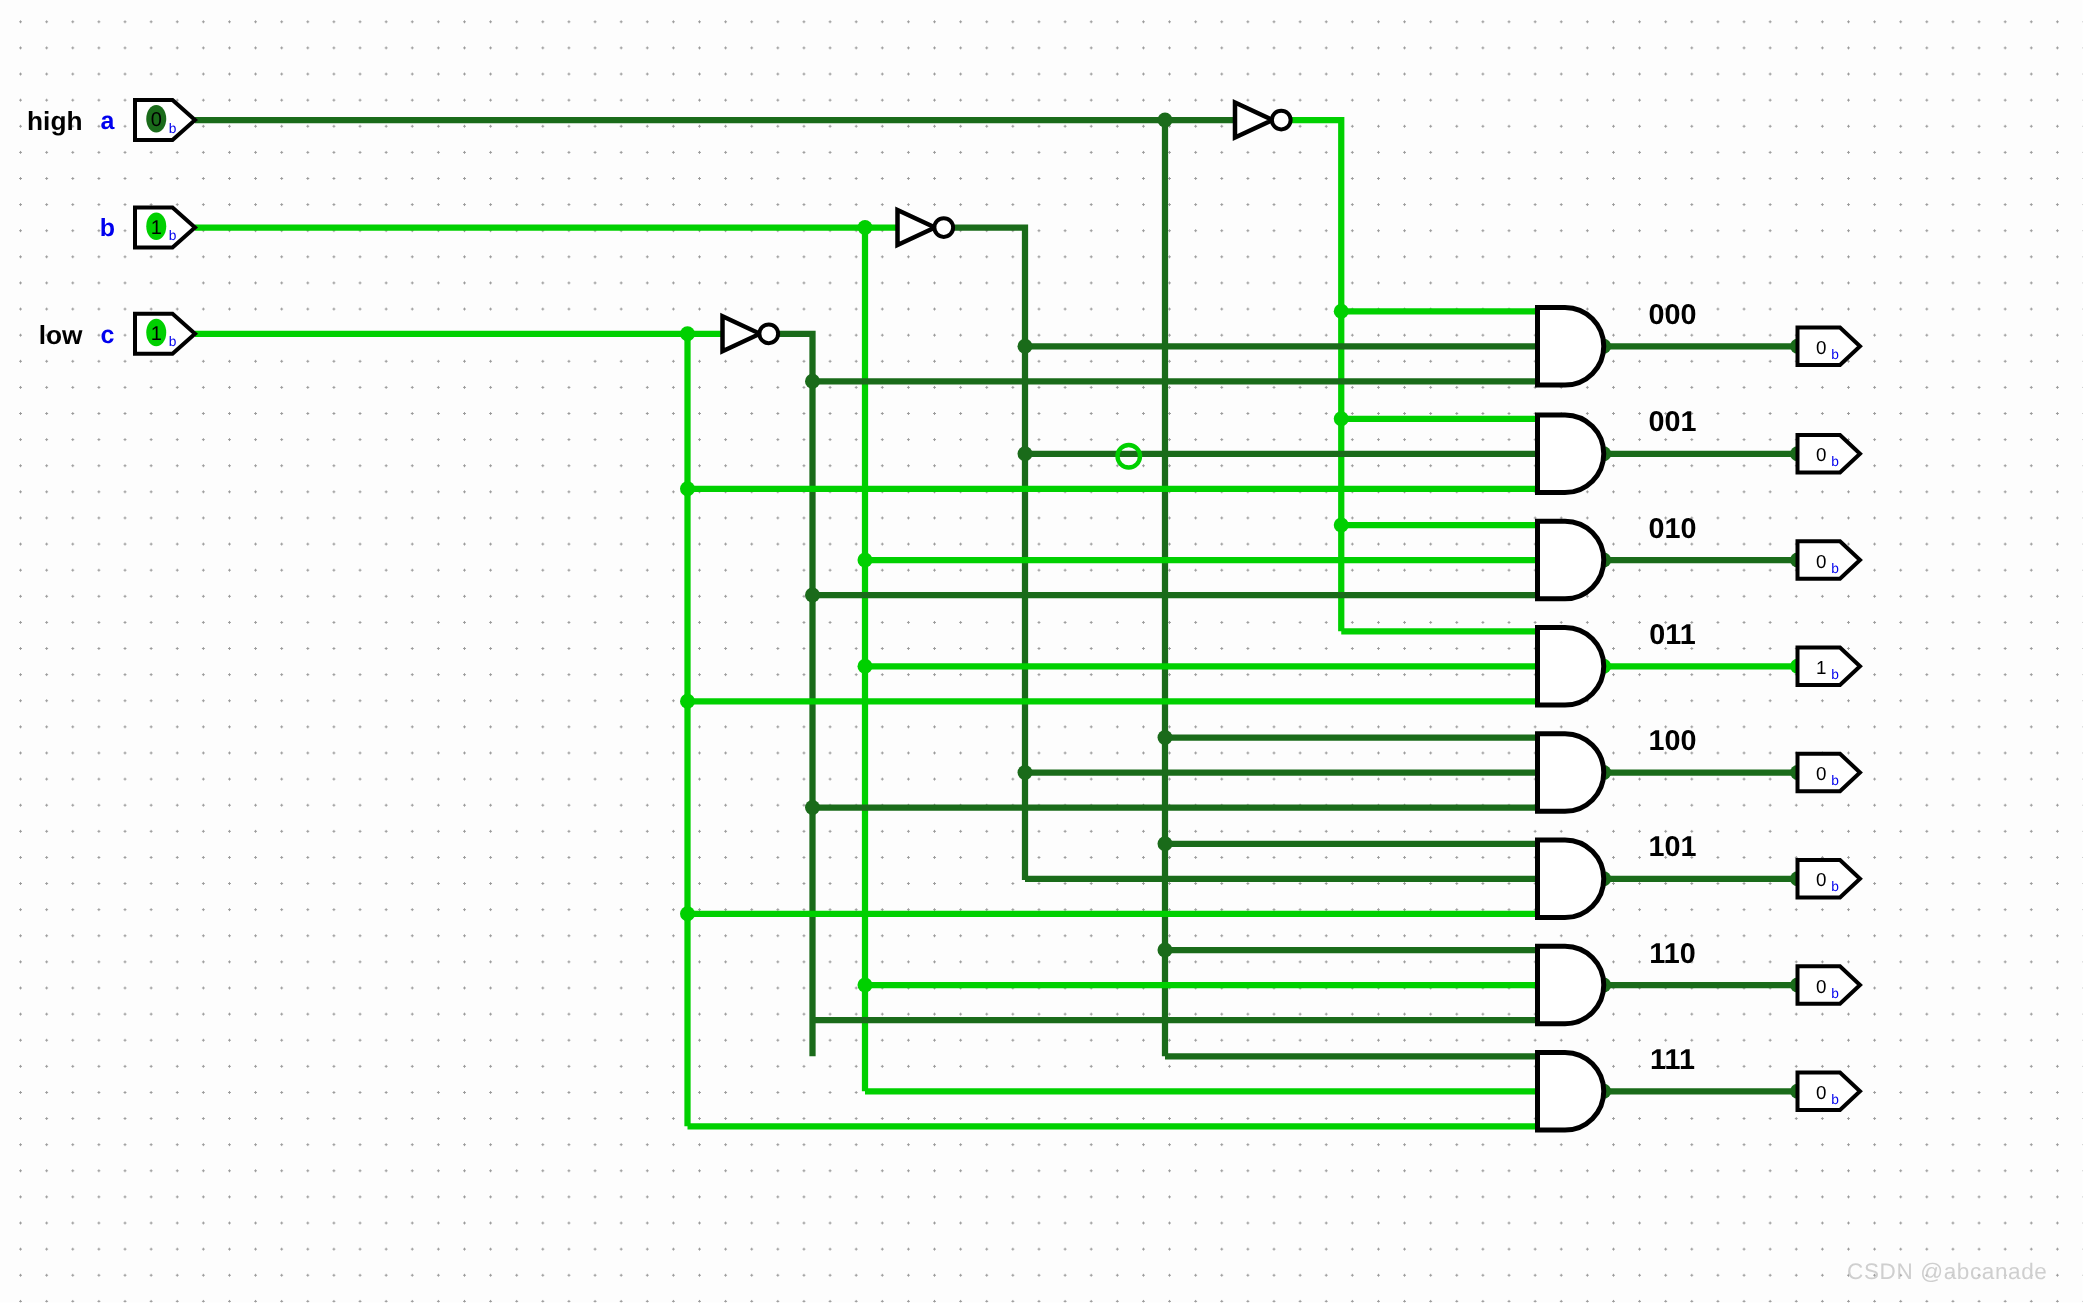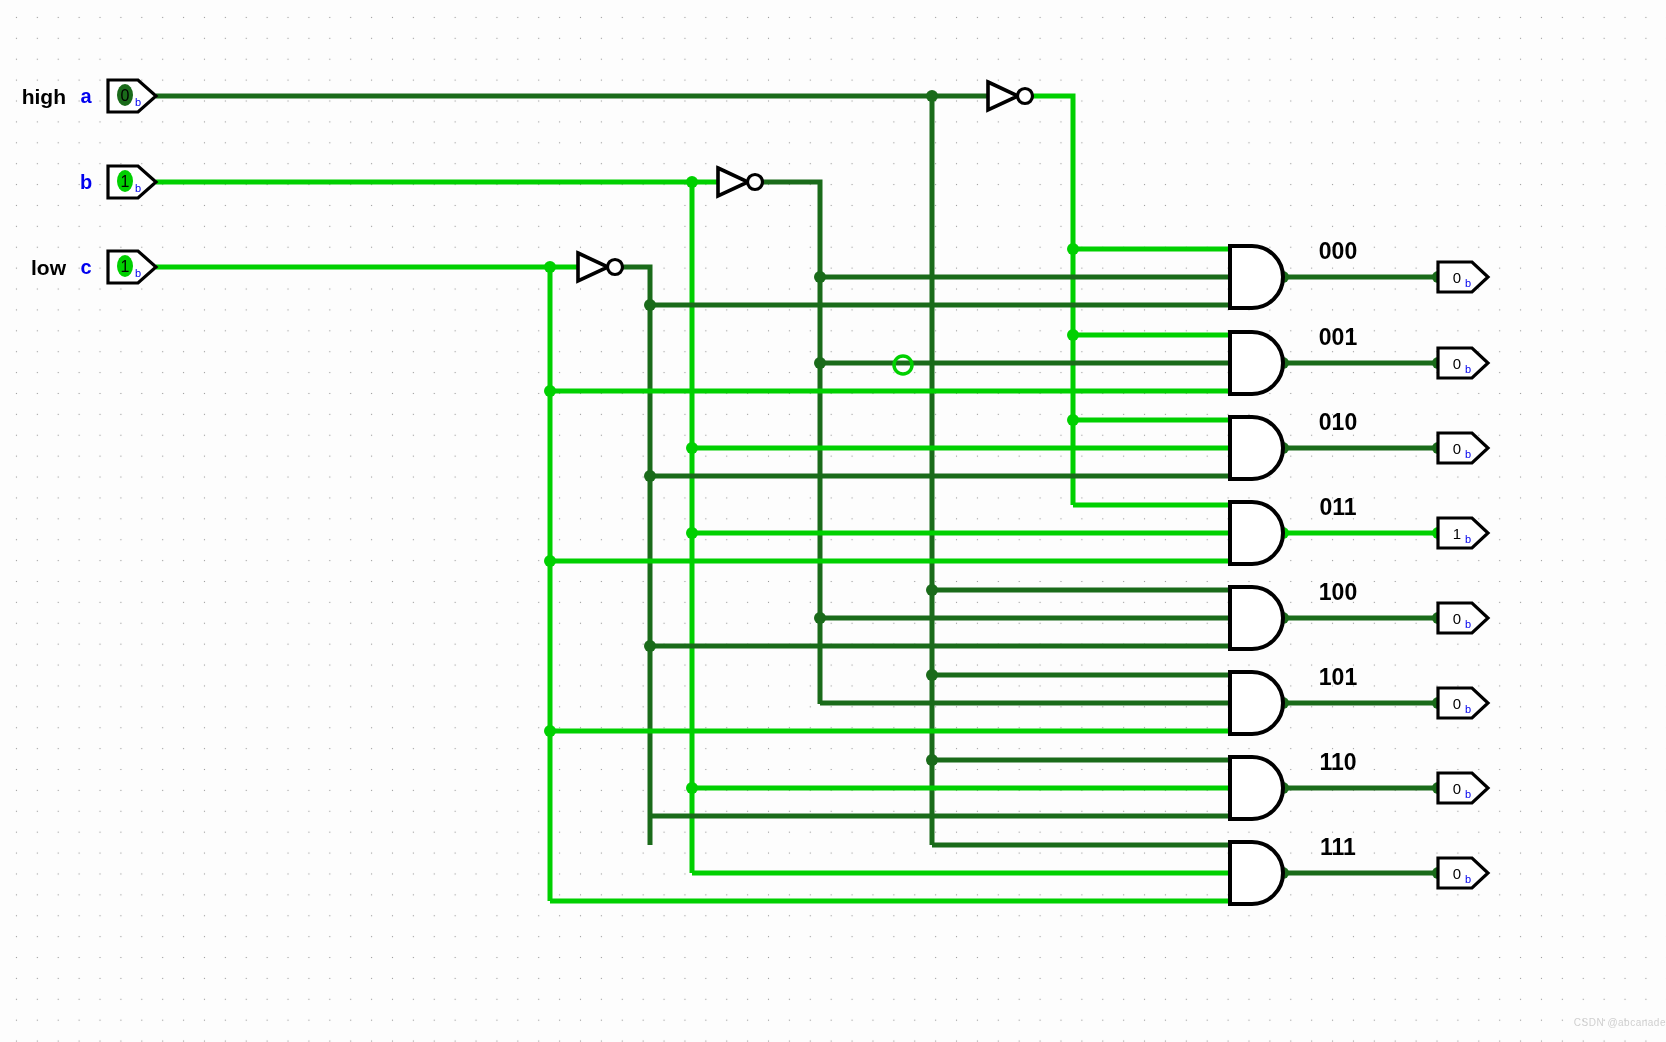--- a/index.html
+++ b/index.html
@@ -17,22 +17,22 @@
       radial-gradient(circle, #9a9a9a 0.9px, transparent 1.0px);
     background-size:20.9px 20.9px;
     background-position:6px 7px;
   }
   svg{display:block;}
   .lbl-black{font-family:"Liberation Sans",sans-serif;font-weight:bold;fill:#000;}
   .lbl-blue{font-family:"Liberation Sans",sans-serif;font-weight:bold;fill:#0000ee;}
   .pinval{font-family:"Liberation Sans",sans-serif;fill:#000;}
   .pinsub{font-family:"Liberation Sans",sans-serif;fill:#0000ee;}
   .wm{
-    position:absolute;right:0;bottom:14px;
-    color:#cfcfcf;font-size:10px;font-family:"Liberation Sans",sans-serif;
+    position:absolute;right:28px;bottom:14px;
+    color:#cfcfcf;font-size:18px;font-family:"Liberation Sans",sans-serif;
     letter-spacing:0.5px;user-select:none;
   }
 </style>
 </head>
 <body>
 
 <div class="grid-bg"></div>
 
 <svg id="canvas" width="1666" height="1042" viewBox="0 0 1666 1042" xmlns="http://www.w3.org/2000/svg">
 

